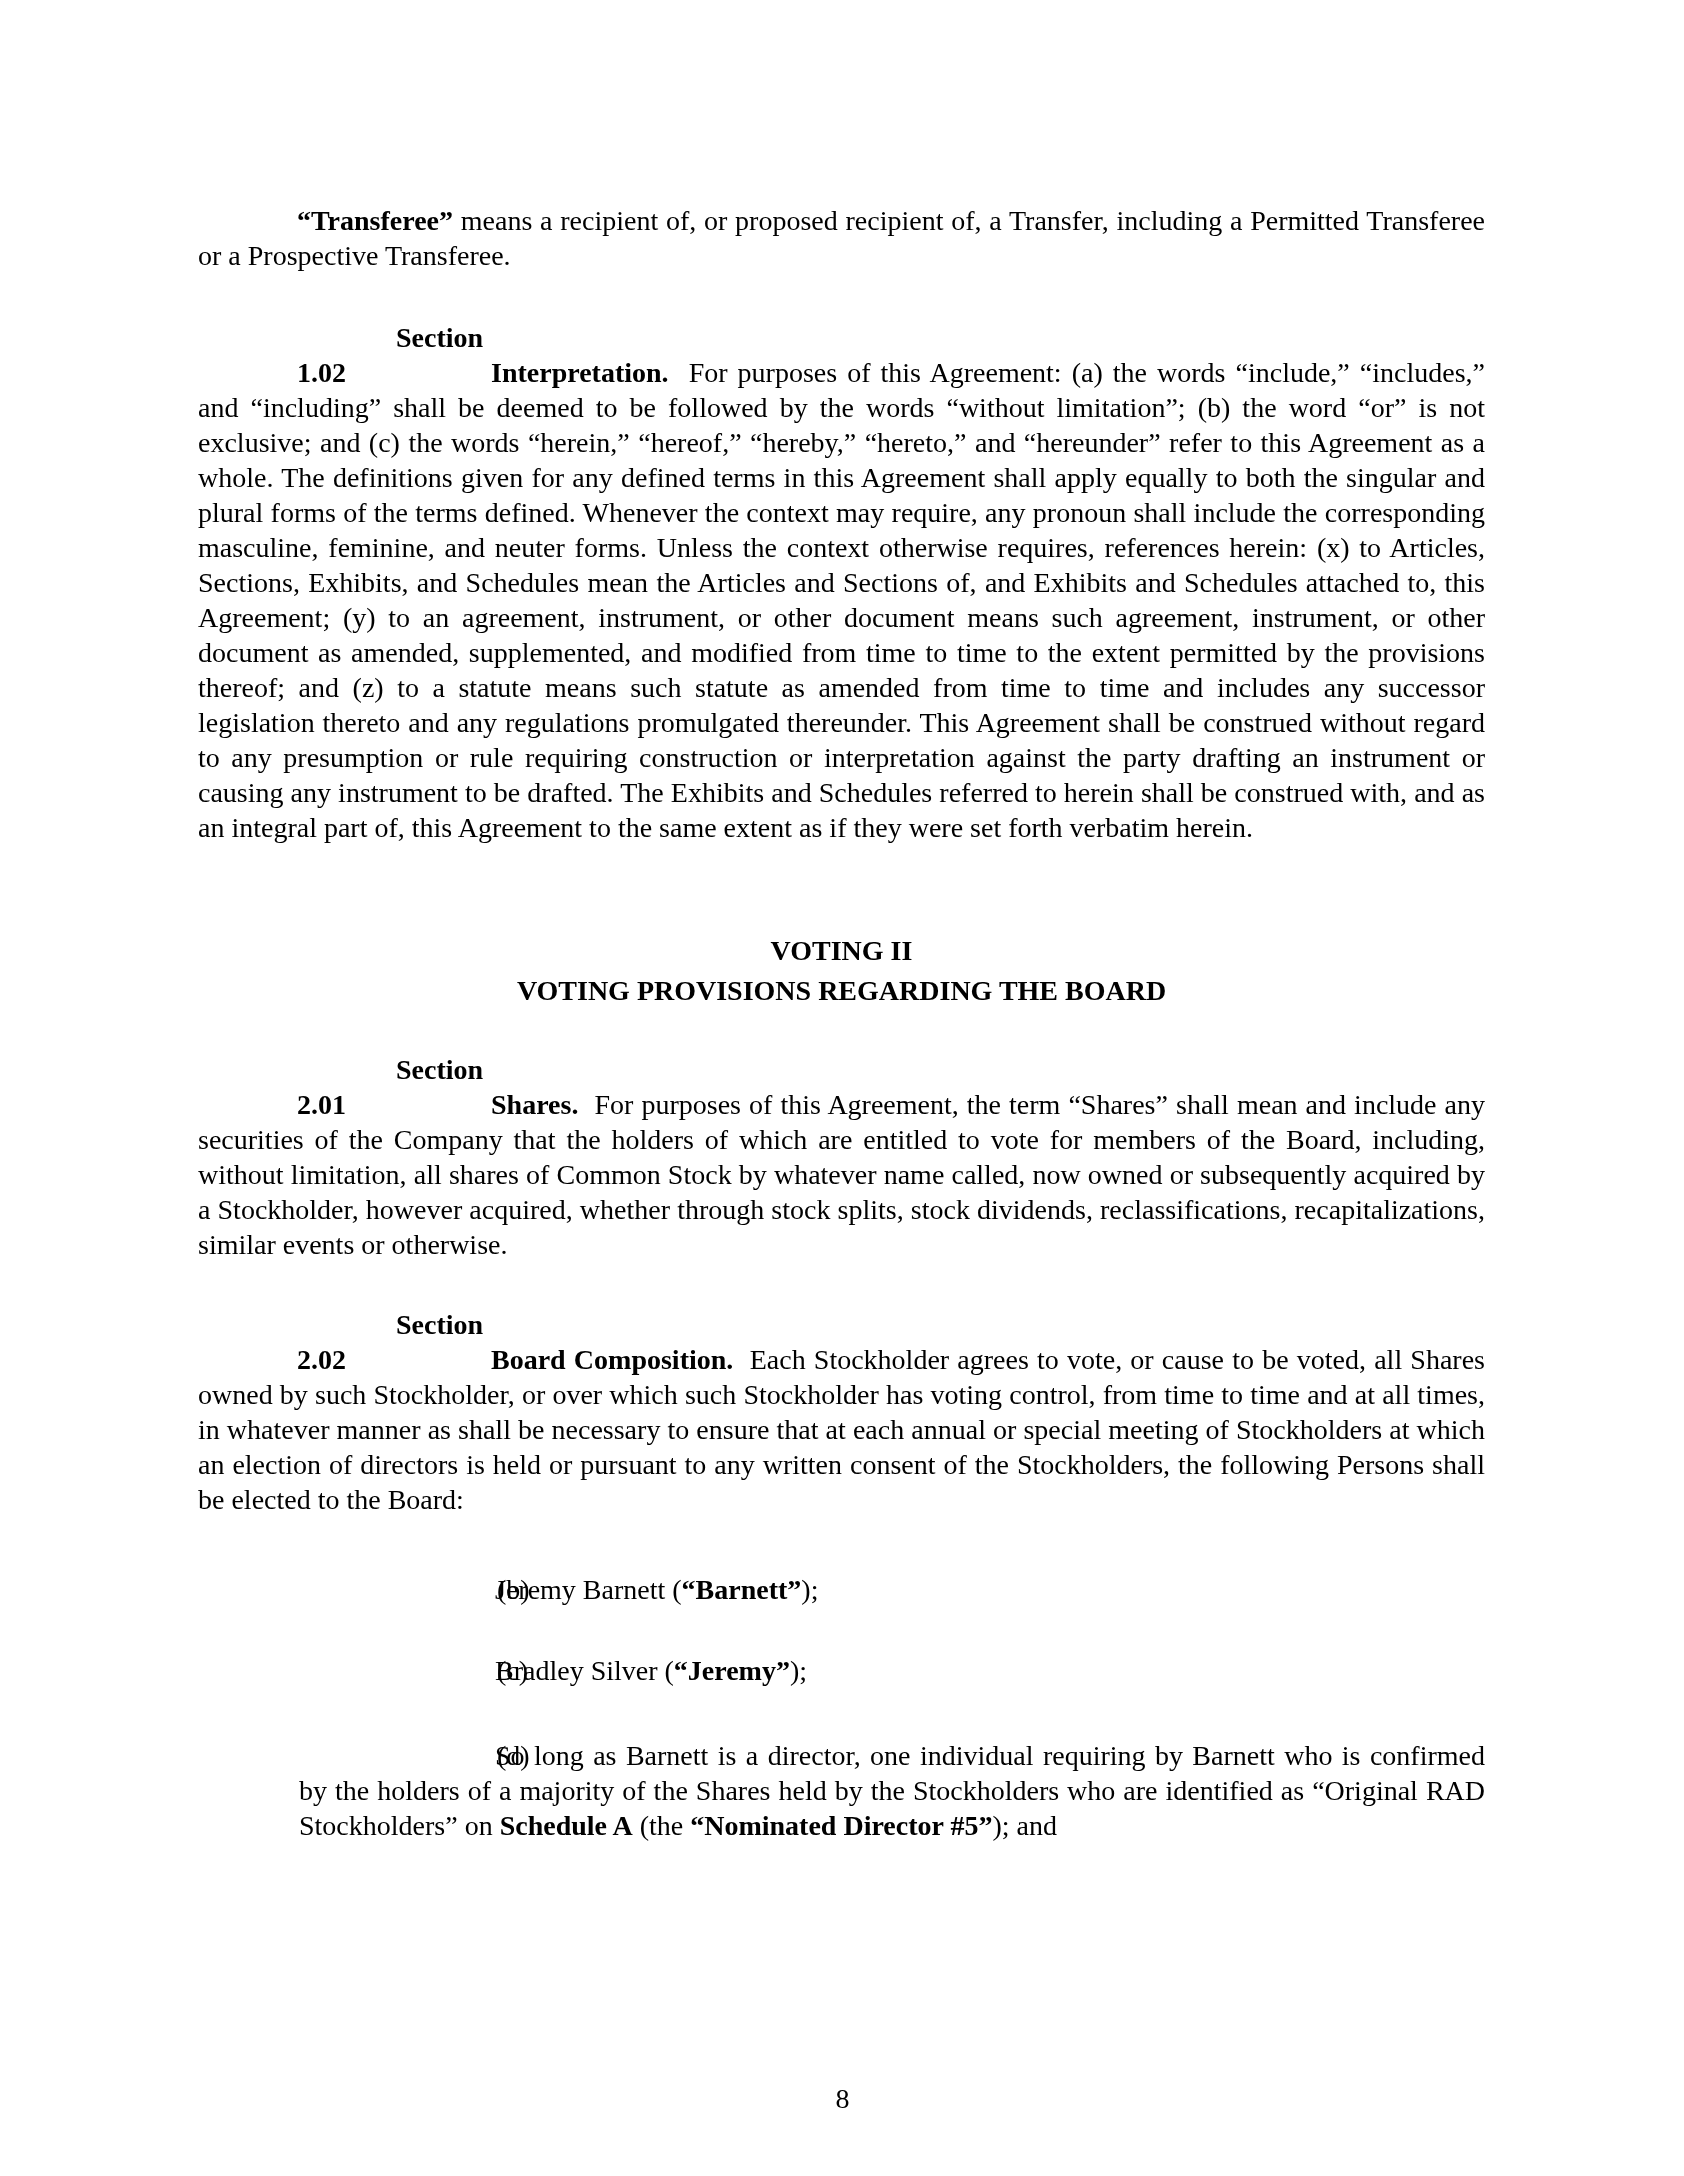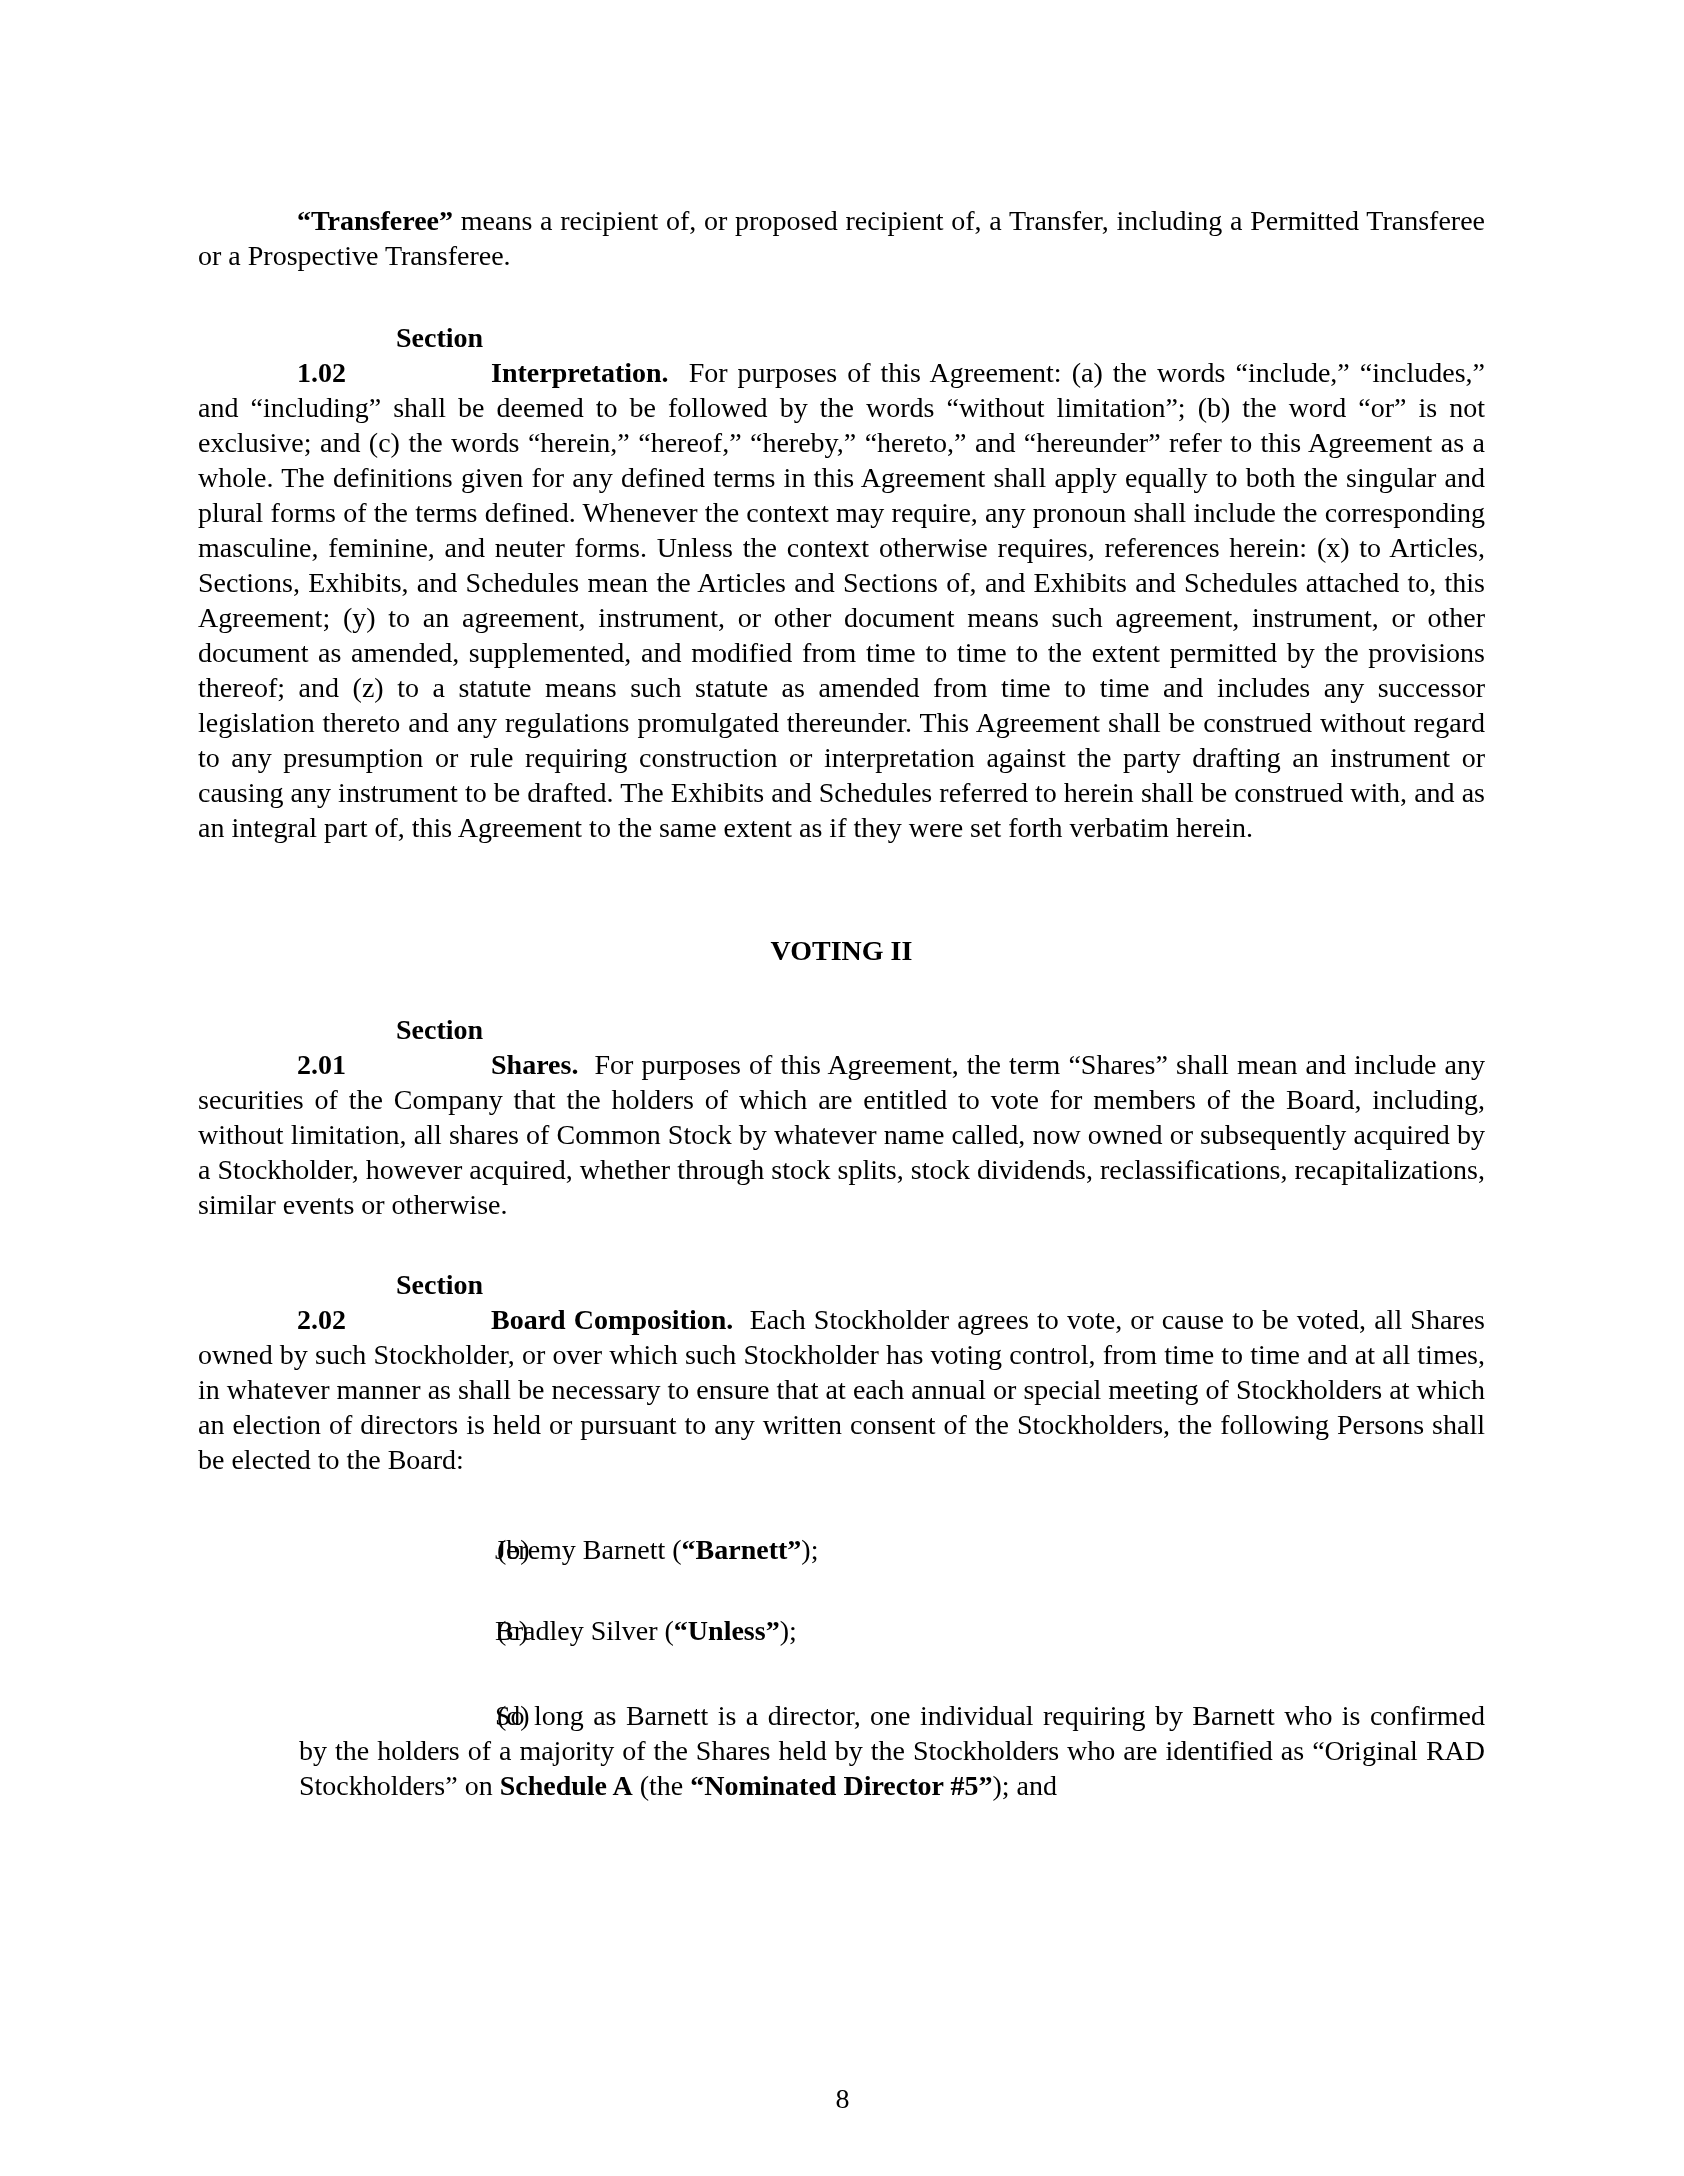--- a/index.html
+++ b/index.html
@@ -54,31 +54,32 @@
 <body>
 
 <div class="page">
 
   <p class="para"><b>“Transferee”</b><span> means a recipient of, or proposed recipient of, a Transfer, including a Permitted Transferee or a Prospective Transferee.</span></p>
 
   <p class="para sec102"><b class="tabbox">Section 1.02</b><b>Interpretation.</b><span>&nbsp; For purposes of this Agreement: (a) the words “include,” “includes,” and “including” shall be deemed to be followed by the words “without limitation”; (b) the word “or” is not exclusive; and (c) the words “herein,” “hereof,” “hereby,” “hereto,” and “hereunder” refer to this Agreement as a whole. The definitions given for any defined terms in this Agreement shall apply equally to both the singular and plural forms of the terms defined. Whenever the context may require, any pronoun shall include the corresponding masculine, feminine, and neuter forms. Unless the context otherwise requires, references herein: (x) to Articles, Sections, Exhibits, and Schedules mean the Articles and Sections of, and Exhibits and Schedules attached to, this Agreement; (y) to an agreement, instrument, or other document means such agreement, instrument, or other document as amended, supplemented, and modified from time to time to the extent permitted by the provisions thereof; and (z) to a statute means such statute as amended from time to time and includes any successor legislation thereto and any regulations promulgated thereunder. This Agreement shall be construed without regard to any presumption or rule requiring construction or interpretation against the party drafting an instrument or causing any instrument to be drafted. The Exhibits and Schedules referred to herein shall be construed with, and as an integral part of, this Agreement to the same extent as if they were set forth verbatim herein.</span></p>
 
   <div class="heading">
     <div>VOTING II</div>
+    <div>VOTING PROVISIONS REGARDING THE BOARD</div>
   </div>
 
   <p class="para sec201"><b class="tabbox">Section 2.01</b><b>Shares.</b><span>&nbsp; For purposes of this Agreement, the term “Shares” shall mean and include any securities of the Company that the holders of which are entitled to vote for members of the Board, including, without limitation, all shares of Common Stock by whatever name called, now owned or subsequently acquired by a Stockholder, however acquired, whether through stock splits, stock dividends, reclassifications, recapitalizations, similar events or otherwise.</span></p>
 
   <p class="para sec202"><b class="tabbox">Section 2.02</b><b>Board Composition.</b><span>&nbsp; Each Stockholder agrees to vote, or cause to be voted, all Shares owned by such Stockholder, or over which such Stockholder has voting control, from time to time and at all times, in whatever manner as shall be necessary to ensure that at each annual or special meeting of Stockholders at which an election of directors is held or pursuant to any written consent of the Stockholders, the following Persons shall be elected to the Board:</span></p>
 
   <div>
 
     <p class="para item item-b"><span class="tabbox2">(b)</span><span>Jeremy Barnett (</span><b>“Barnett”</b><span>);</span></p>
 
-    <p class="para item item-c"><span class="tabbox2">(c)</span><span>Bradley Silver (</span><b>“Unless”</b><span>);</span></p>
+    <p class="para item item-c"><span class="tabbox2">(c)</span><span>Bradley Silver (</span><b>“Jeremy”</b><span>);</span></p>
 
     <p class="para item item-d"><span class="tabbox2">(d)</span><span>So long as Barnett is a director, one individual requiring by Barnett who is confirmed by the holders of a majority of the Shares held by the Stockholders who are identified as “Original RAD Stockholders” on </span><b>Schedule A</b><span> (the </span><b>“Nominated Director #5”</b><span>); and</span></p>
   </div>
 
   <div class="pageno">8</div>
 
 </div>
 
 
 </body></html>

